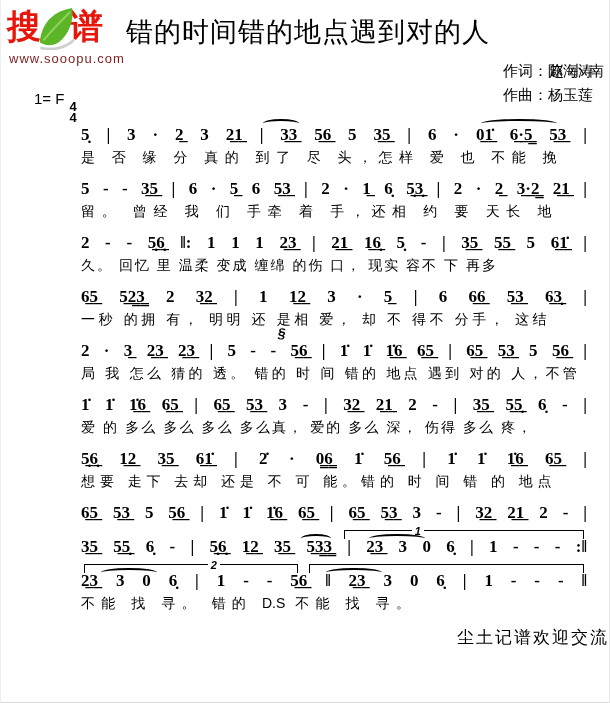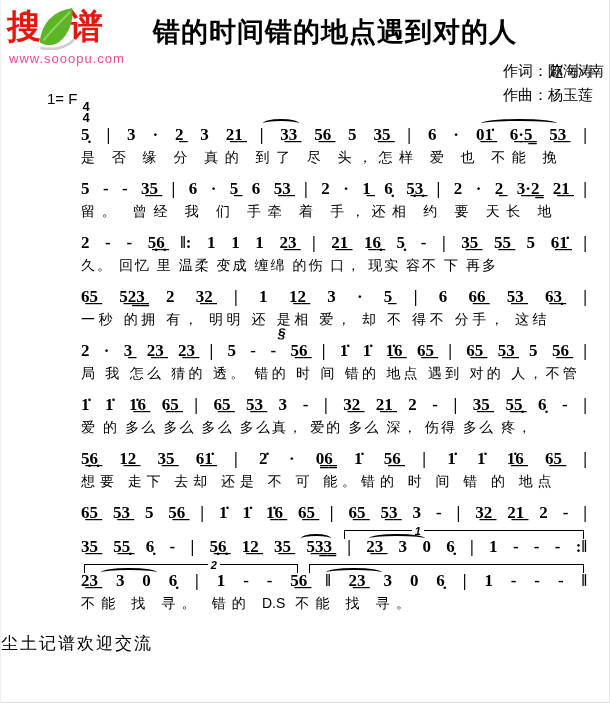--- a/index.html
+++ b/index.html
@@ -8,40 +8,40 @@
     font-family:"Liberation Sans",sans-serif;
     overflow:hidden;box-sizing:border-box;
     border-right:1px solid #e6e6e6;border-bottom:1px solid #d9d9d9;border-left:1px solid #efefef;
   }
   .header{position:relative;height:118px}
   .top{display:flex;align-items:flex-start;padding:6px 8px 0 6px}
   .brandcol{display:flex;flex-direction:column}
   .brand{display:flex;align-items:flex-start}
   .bchar{font-size:34px;font-weight:bold;color:#e8150b;line-height:40px;letter-spacing:0}
   .leaf{width:42px;height:44px;margin:0 -7px;position:relative;z-index:2}
-  .url{color:#ec4899;font-size:13px;letter-spacing:1px;margin-top:1px;padding-left:2px}
-  .title{font-size:27px;font-weight:bold;margin:8px 0 0 28px;letter-spacing:1px;white-space:nowrap}
+  .url{color:#7f1d1d;font-size:13px;letter-spacing:1px;margin-top:1px;padding-left:2px}
+  .title{font-size:27px;font-weight:normal;margin:8px 0 0 1px;letter-spacing:1px;white-space:nowrap}
   .artist{position:absolute;top:62px;left:0;right:0;text-align:right;font-size:15px;letter-spacing:5px}
   .lyricist{position:absolute;top:62px;right:16px;font-size:15px}
-  .key{position:absolute;top:90px;left:46px;font-size:15px}
+  .key{position:absolute;top:90px;left:33px;font-size:15px}
   .composer{position:absolute;top:86px;right:16px;font-size:15px}
   .meter{display:inline-flex;flex-direction:column;font-weight:bold;font-size:13px;line-height:11px;vertical-align:-7px;margin-left:5px;text-align:center}
   .score{margin:0 22px 0 80px}
   .sys{position:relative;padding-top:6px;margin-bottom:6px}
   .notes{
     font-family:Liberation Serif, serif;
     font-weight:bold;font-size:17px;line-height:22px;
     text-align:justify;text-align-last:justify;
   }
   .lyrics{font-size:14px;line-height:18px;margin-top:2px;text-align:justify;text-align-last:justify}
   .arc{position:absolute;height:7px;border-top:2px solid #000;border-radius:100% 100% 0 0}
   .volta{position:absolute;top:0;height:8px;border-top:1.5px solid #000;border-left:1.5px solid #000;border-right:1.5px solid #000}
   .vlabel{position:absolute;top:-6px;font-size:11px;font-weight:bold;background:#fff;padding:0 3px;line-height:12px}
   .segno{position:absolute;top:-9px;font-size:14px;font-weight:bold;transform:skewX(-8deg)}
-  .footer{text-align:left;font-size:17px;margin-top:20px;letter-spacing:2px}
+  .footer{text-align:right;font-size:17px;margin-top:14px;letter-spacing:2px}
 </style>
 </head>
 <body>
 
 <div class="header">
   <div class="top">
     <div class="brandcol">
       <div class="brand">
         <span class="bchar">搜</span>
         <svg class="leaf" viewBox="0 0 44 46" aria-hidden="true">

